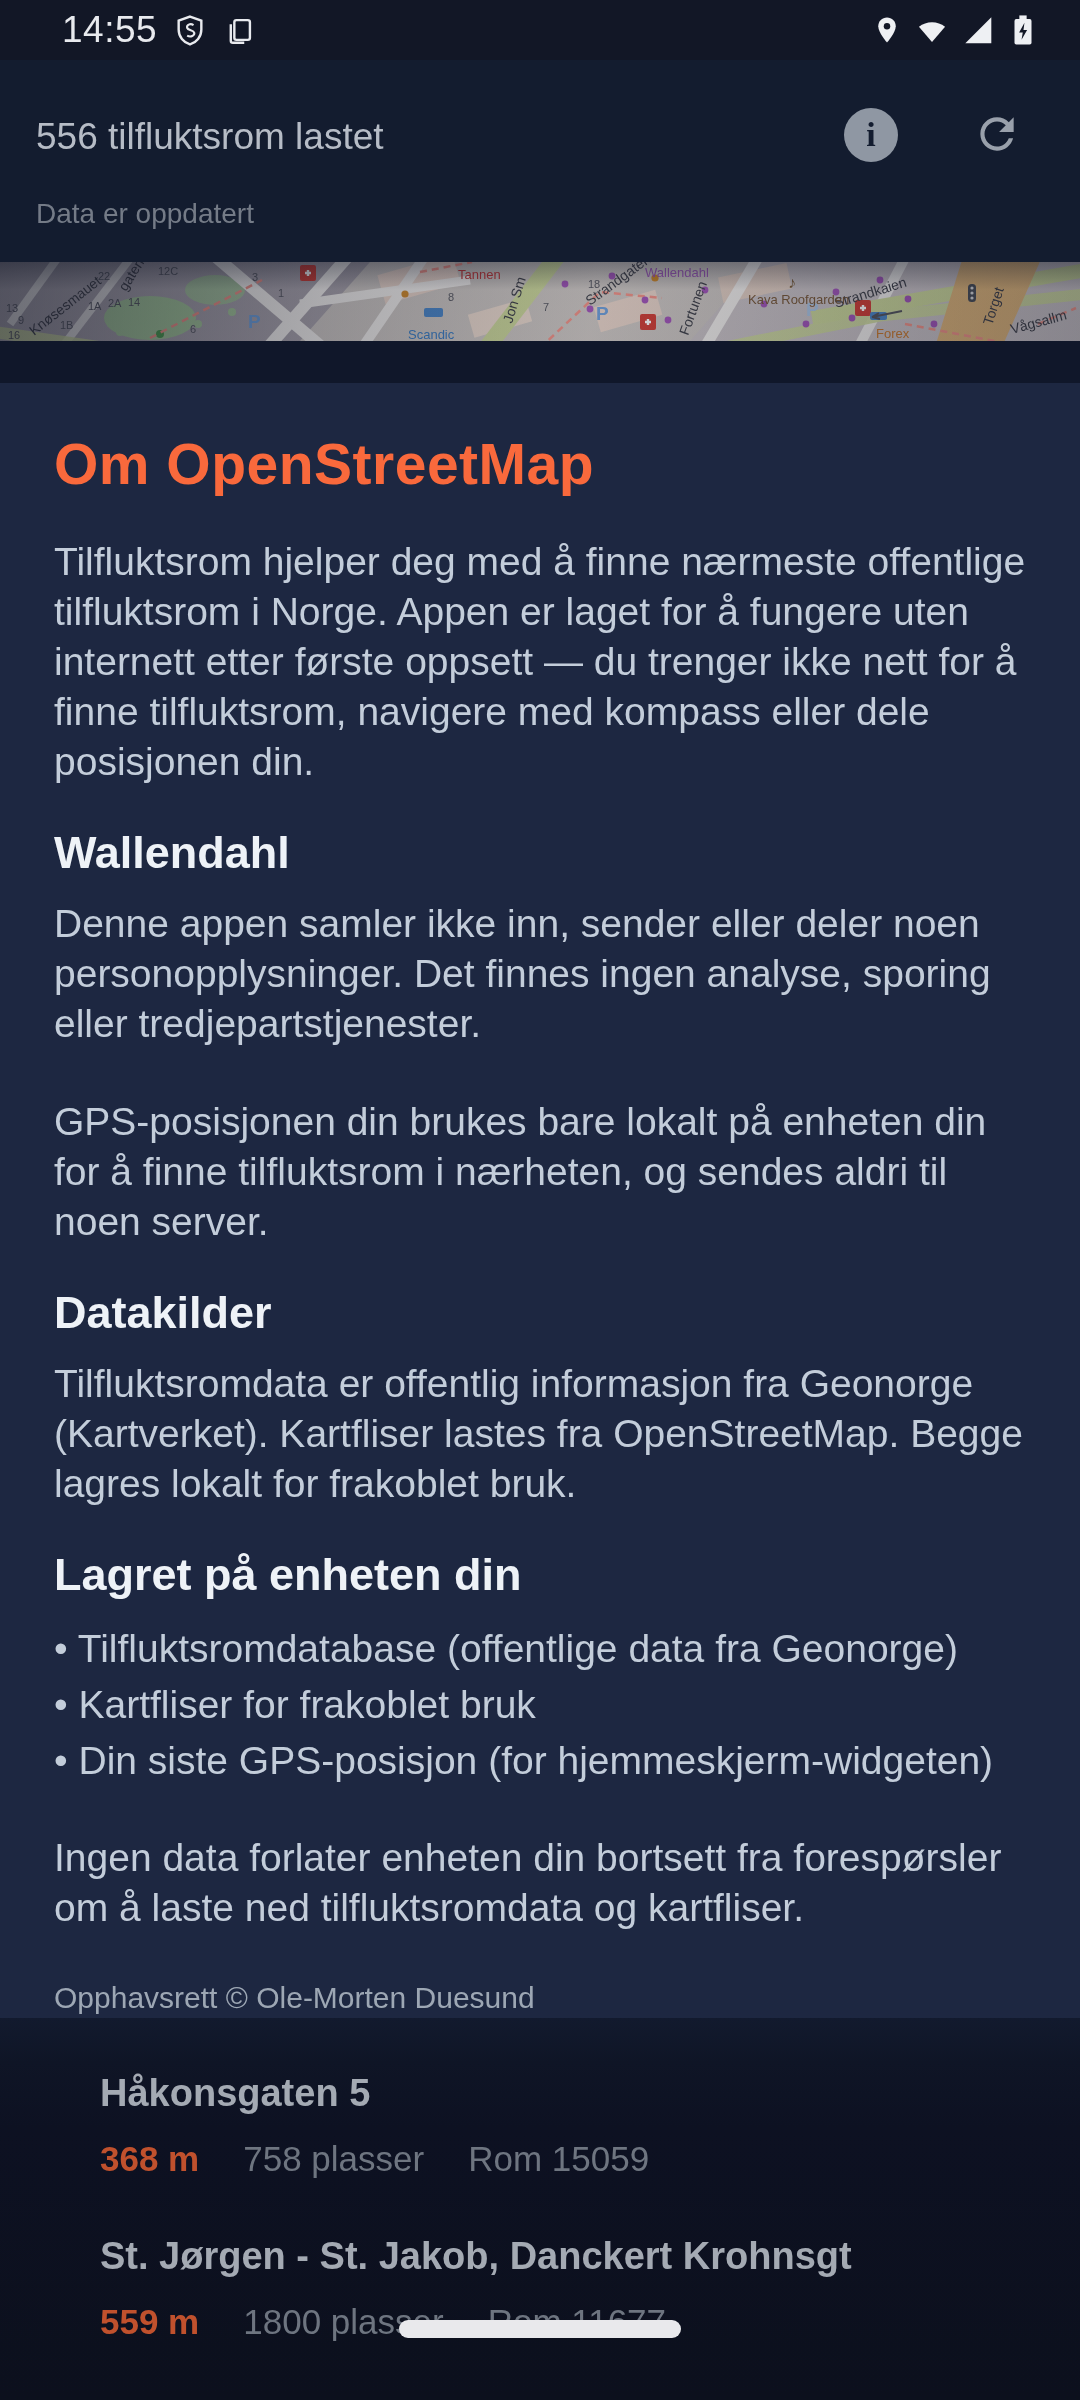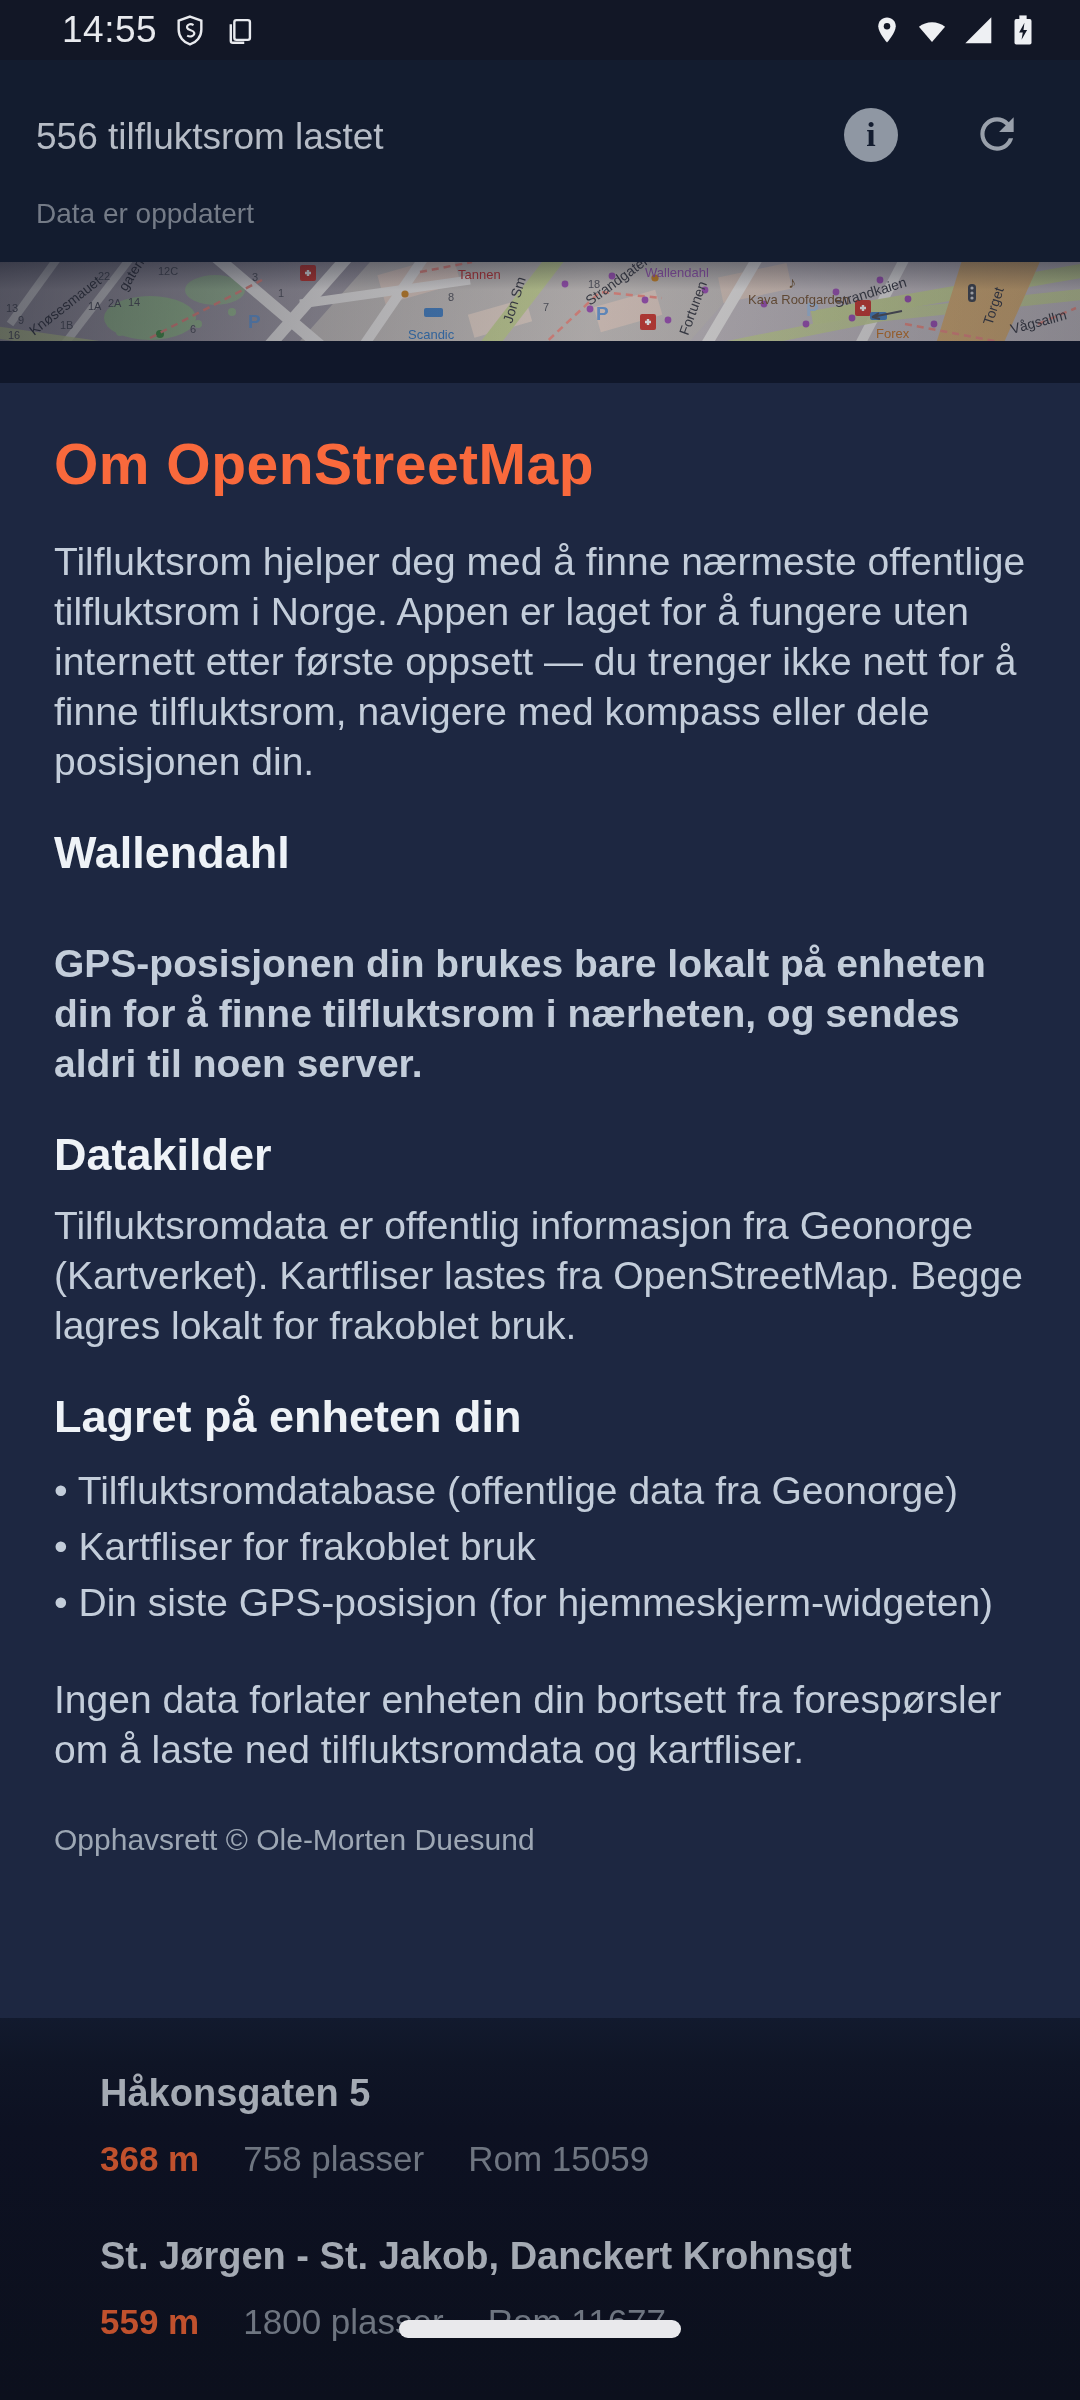--- a/index.html
+++ b/index.html
@@ -42,21 +42,21 @@
   }
   .scrim-band{ height:42px; flex:none; background:#10172a; }
   
   .sheet{
     height:1635px; flex:none; background:#1d2741; padding:0 54px; overflow:hidden;
   }
   .sheet h1{ margin-top:48px; font-size:57px; font-weight:700; color:#f9693c; letter-spacing:.5px; }
   .sheet p{ font-size:39px; line-height:50px; color:#c3cdda; }
   .p-intro{ margin-top:40px; }
   .sheet h2{ margin-top:40px; margin-bottom:20px; font-size:45px; font-weight:700; color:#eef2f7; }
-  .p-gap{ margin-top:60px;font-weight:bold; }
+  .p-gap{ margin-top:48px; }
   .bullets div{ font-size:39px; line-height:56px; color:#c3cdda; }
   .p-closing{ margin-top:44px; }
   .footer{ margin-top:48px; }
   .footer div{ font-size:30px; color:#9da7b4; }
   
   .bg-bottom{
     flex:1; position:relative; padding:54px 0 0 100px;
     background:linear-gradient(180deg,#121a2e 0px,#0f1526 45px,#0d1122 110px,#0c101d 100%);
   }
   .shelter-item .name{ font-size:38px; font-weight:700; color:#a4aab3; }
@@ -278,20 +278,21 @@
     </svg>
   </div>
 
   <div class="scrim-band"></div>
 
   <div class="sheet">
     <h1>Om OpenStreetMap</h1>
     <p class="p-intro">Tilfluktsrom hjelper deg med å finne nærmeste offentlige tilfluktsrom i Norge. Appen er laget for å fungere uten internett etter første oppsett — du trenger ikke nett for å finne tilfluktsrom, navigere med kompass eller dele posisjonen din.</p>
 
     <h2>Wallendahl</h2>
+    <p>Denne appen samler ikke inn, sender eller deler noen personopplysninger. Det finnes ingen analyse, sporing eller tredjepartstjenester.</p>
     <p class="p-gap">GPS-posisjonen din brukes bare lokalt på enheten din for å finne tilfluktsrom i nærheten, og sendes aldri til noen server.</p>
 
     <h2>Datakilder</h2>
     <p>Tilfluktsromdata er offentlig informasjon fra Geonorge (Kartverket). Kartfliser lastes fra OpenStreetMap. Begge lagres lokalt for frakoblet bruk.</p>
 
     <h2>Lagret på enheten din</h2>
     <div class="bullets">
       <div>• Tilfluktsromdatabase (offentlige data fra Geonorge)</div>
       <div>• Kartfliser for frakoblet bruk</div>
       <div>• Din siste GPS-posisjon (for hjemmeskjerm-widgeten)</div>

